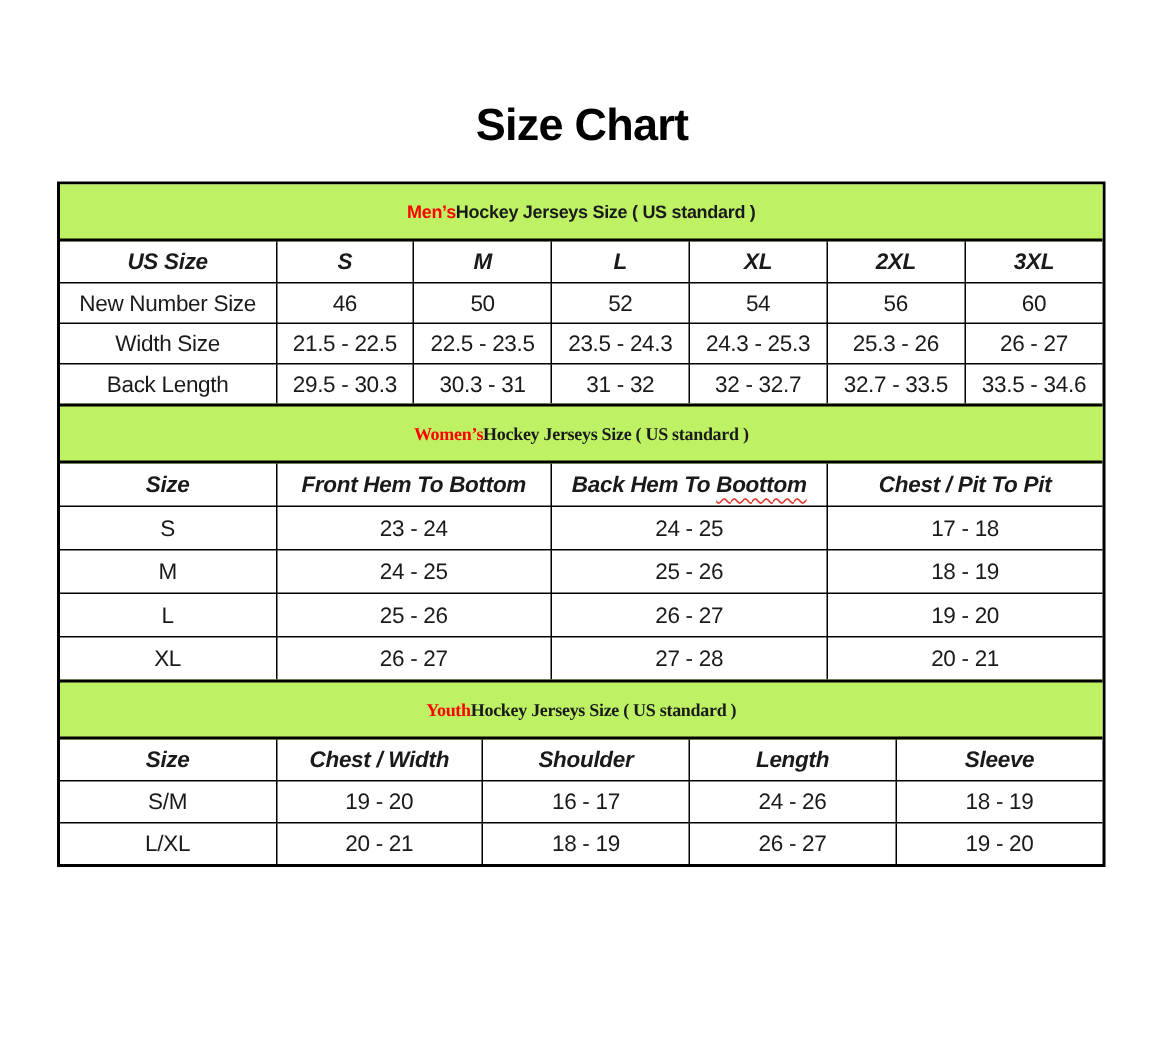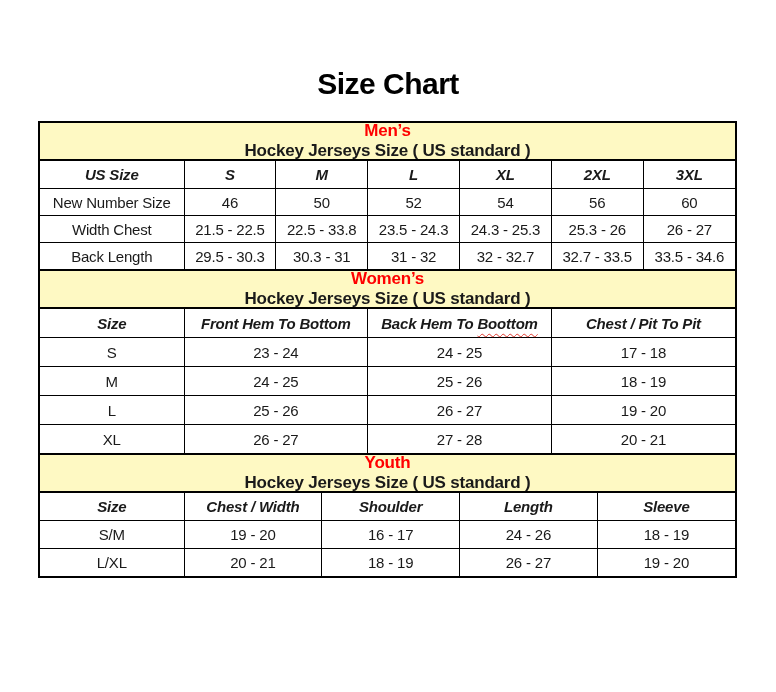--- a/index.html
+++ b/index.html
@@ -11,26 +11,26 @@
   .page-title {
     position:absolute; top:67px; left:0; width:776px;
     text-align:center; font-size:30px; font-weight:bold;
     color:#000000; letter-spacing:-0.5px;
   }
   .chart-wrap {
     position:absolute; top:121px; left:38px; width:699px;
     border:2px solid #000; box-sizing:border-box; background:#fff;
   }
   .band {
-    height:36px; background:#fef9c3;
+    height:36px; background:#bef264;
     border-bottom:2px solid #000;
     display:flex; align-items:center; justify-content:center;
-    font-size:17px; font-weight:bold; letter-spacing:-0.2px;flex-direction:column;
+    font-size:12px; font-weight:bold; letter-spacing:-0.2px;
   }
-  .band + table + .band, .band.mid { border-top:2px solid #000; }
+  .band + table + .band, .band.mid { border-top:2px solid #000;font-family:Liberation Serif, serif; }
   .band .accent { color:#ff0000; }
   table.sizes {
     width:100%; border-collapse:collapse; table-layout:fixed;
     border-style:hidden;
   }
   table.sizes th, table.sizes td {
     border:1px solid #000; text-align:center; vertical-align:middle;
     font-size:15px; letter-spacing:-0.2px; padding:0;
   }
   table.sizes th { font-weight:bold;font-style:italic; }
@@ -84,23 +84,23 @@
     <tr>
       <td>New Number Size</td>
       <td>46</td>
       <td>50</td>
       <td>52</td>
       <td>54</td>
       <td>56</td>
       <td>60</td>
     </tr>
     <tr>
-      <td>Width Chest</td>
+      <td>Width Size</td>
       <td>21.5 - 22.5</td>
-      <td>22.5 - 33.8</td>
+      <td>22.5 - 23.5</td>
       <td>23.5 - 24.3</td>
       <td>24.3 - 25.3</td>
       <td>25.3 - 26</td>
       <td>26 - 27</td>
     </tr>
     <tr>
       <td>Back Length</td>
       <td>29.5 - 30.3</td>
       <td>30.3 - 31</td>
       <td>31 - 32</td>

